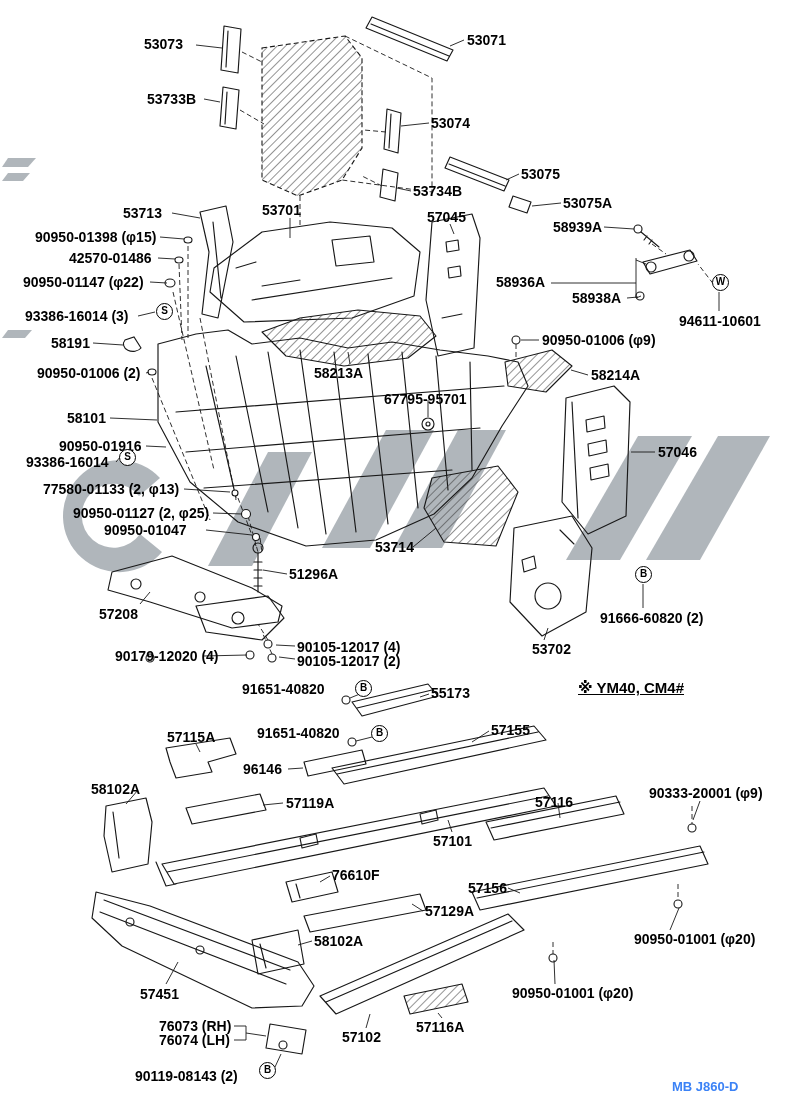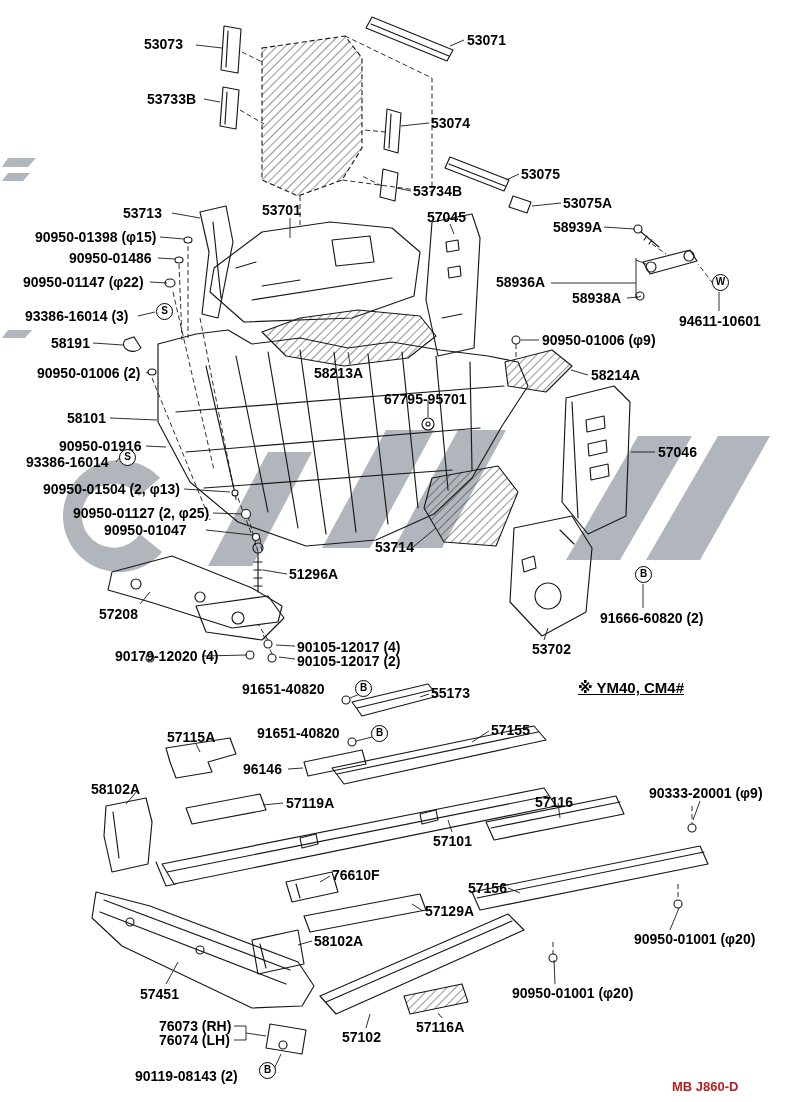--- a/index.html
+++ b/index.html
@@ -3,21 +3,21 @@
 <meta charset="utf-8">
 <style>
   html,body{margin:0;padding:0;background:#e8e8e8}
   .stage{position:relative;width:792px;height:1102px;background:#fff;overflow:hidden;
          font-family:"Liberation Sans","DejaVu Sans",sans-serif}
   .stage svg{position:absolute;left:0;top:0}
   .lbl{position:absolute;font:700 14px/1.05 "Liberation Sans","DejaVu Sans",sans-serif;
        color:#000;white-space:nowrap}
   .note{position:absolute;font:700 15px/1.1 "Liberation Sans","DejaVu Sans",sans-serif;
         color:#000;text-decoration:underline;white-space:nowrap}
-  .footer{position:absolute;font:700 13px/1.1 "Liberation Sans","DejaVu Sans",sans-serif;color:#b91c1c}
+  .footer{position:absolute;font:700 13px/1.1 "Liberation Sans","DejaVu Sans",sans-serif;color:#3b82f6}
   .marker{position:absolute;width:17px;height:17px;border:1.6px solid #000;border-radius:50%;
           box-sizing:border-box;font:700 10px/13px "Liberation Sans",sans-serif;text-align:center;
           background:#fff;color:#000}
   .prt{fill:none;stroke:#181818;stroke-width:1.15;stroke-linejoin:round;stroke-linecap:round}
   .ldr{fill:none;stroke:#181818;stroke-width:.9}
   .dash{fill:none;stroke:#181818;stroke-width:.9;stroke-dasharray:5 3}
   .hat{fill:url(#hatch);stroke:#181818;stroke-width:1.1;stroke-linejoin:round}
   .hatdash{fill:url(#hatch);stroke:#181818;stroke-width:1.1;stroke-dasharray:5 3}
   .wm{fill:#9aa1a8;stroke:none;opacity:.78}
   .fst{fill:#fff;stroke:#181818;stroke-width:1.1}
@@ -162,37 +162,37 @@
 <div class="lbl" style="left:147px;top:92px">53733B</div>
 <div class="lbl" style="left:431px;top:116px">53074</div>
 <div class="lbl" style="left:413px;top:184px">53734B</div>
 <div class="lbl" style="left:521px;top:167px">53075</div>
 <div class="lbl" style="left:563px;top:196px">53075A</div>
 <div class="lbl" style="left:123px;top:206px">53713</div>
 <div class="lbl" style="left:262px;top:203px">53701</div>
 <div class="lbl" style="left:427px;top:210px">57045</div>
 <div class="lbl" style="left:553px;top:220px">58939A</div>
 <div class="lbl" style="left:35px;top:230px">90950-01398 (φ15)</div>
-<div class="lbl" style="left:69px;top:251px">90950-01486</div>
+<div class="lbl" style="left:69px;top:251px">42570-01486</div>
 <div class="lbl" style="left:23px;top:275px">90950-01147 (φ22)</div>
 <div class="lbl" style="left:496px;top:275px">58936A</div>
 <div class="lbl" style="left:25px;top:309px">93386-16014 (3)</div>
 <div class="lbl" style="left:572px;top:291px">58938A</div>
 <div class="lbl" style="left:679px;top:314px">94611-10601</div>
 <div class="lbl" style="left:51px;top:336px">58191</div>
 <div class="lbl" style="left:542px;top:333px">90950-01006 (φ9)</div>
 <div class="lbl" style="left:37px;top:366px">90950-01006 (2)</div>
 <div class="lbl" style="left:314px;top:366px">58213A</div>
 <div class="lbl" style="left:591px;top:368px">58214A</div>
 <div class="lbl" style="left:384px;top:392px">67795-95701</div>
 <div class="lbl" style="left:67px;top:411px">58101</div>
 <div class="lbl" style="left:59px;top:439px">90950-01916</div>
 <div class="lbl" style="left:26px;top:455px">93386-16014</div>
 <div class="lbl" style="left:658px;top:445px">57046</div>
-<div class="lbl" style="left:43px;top:482px">90950-01504 (2, φ13)</div>
+<div class="lbl" style="left:43px;top:482px">77580-01133 (2, φ13)</div>
 <div class="lbl" style="left:73px;top:506px">90950-01127 (2, φ25)</div>
 <div class="lbl" style="left:104px;top:523px">90950-01047</div>
 <div class="lbl" style="left:375px;top:540px">53714</div>
 <div class="lbl" style="left:289px;top:567px">51296A</div>
 <div class="lbl" style="left:99px;top:607px">57208</div>
 <div class="lbl" style="left:600px;top:611px">91666-60820 (2)</div>
 <div class="lbl" style="left:532px;top:642px">53702</div>
 <div class="lbl" style="left:115px;top:649px">90179-12020 (4)</div>
 <div class="lbl" style="left:297px;top:640px">90105-12017 (4)</div>
 <div class="lbl" style="left:297px;top:654px">90105-12017 (2)</div>

